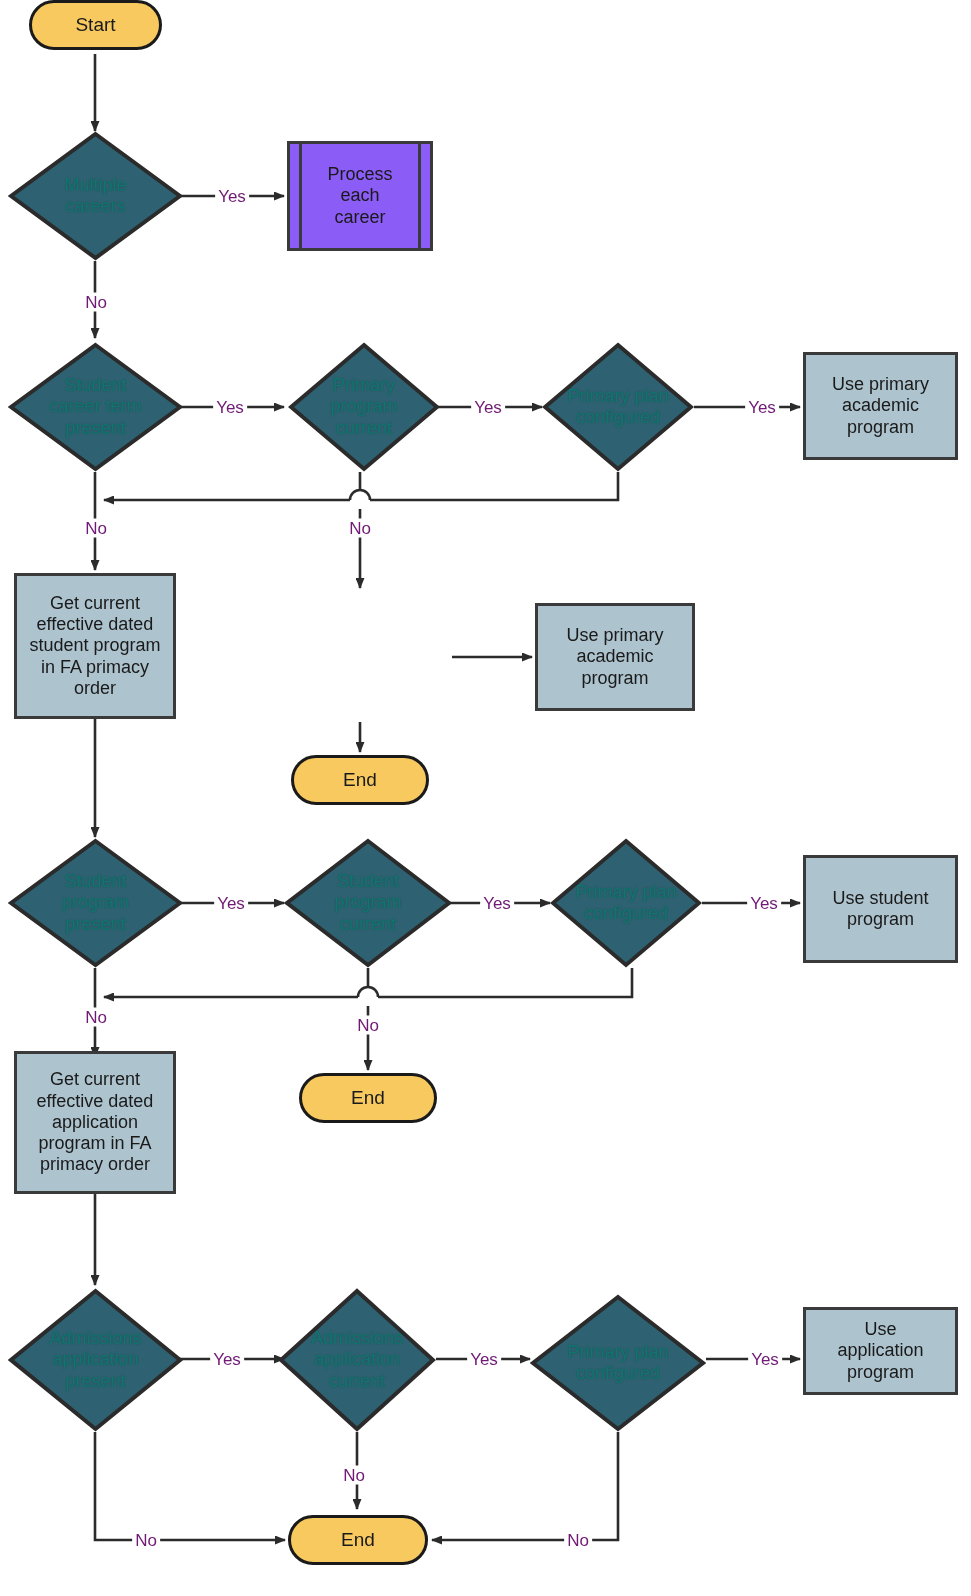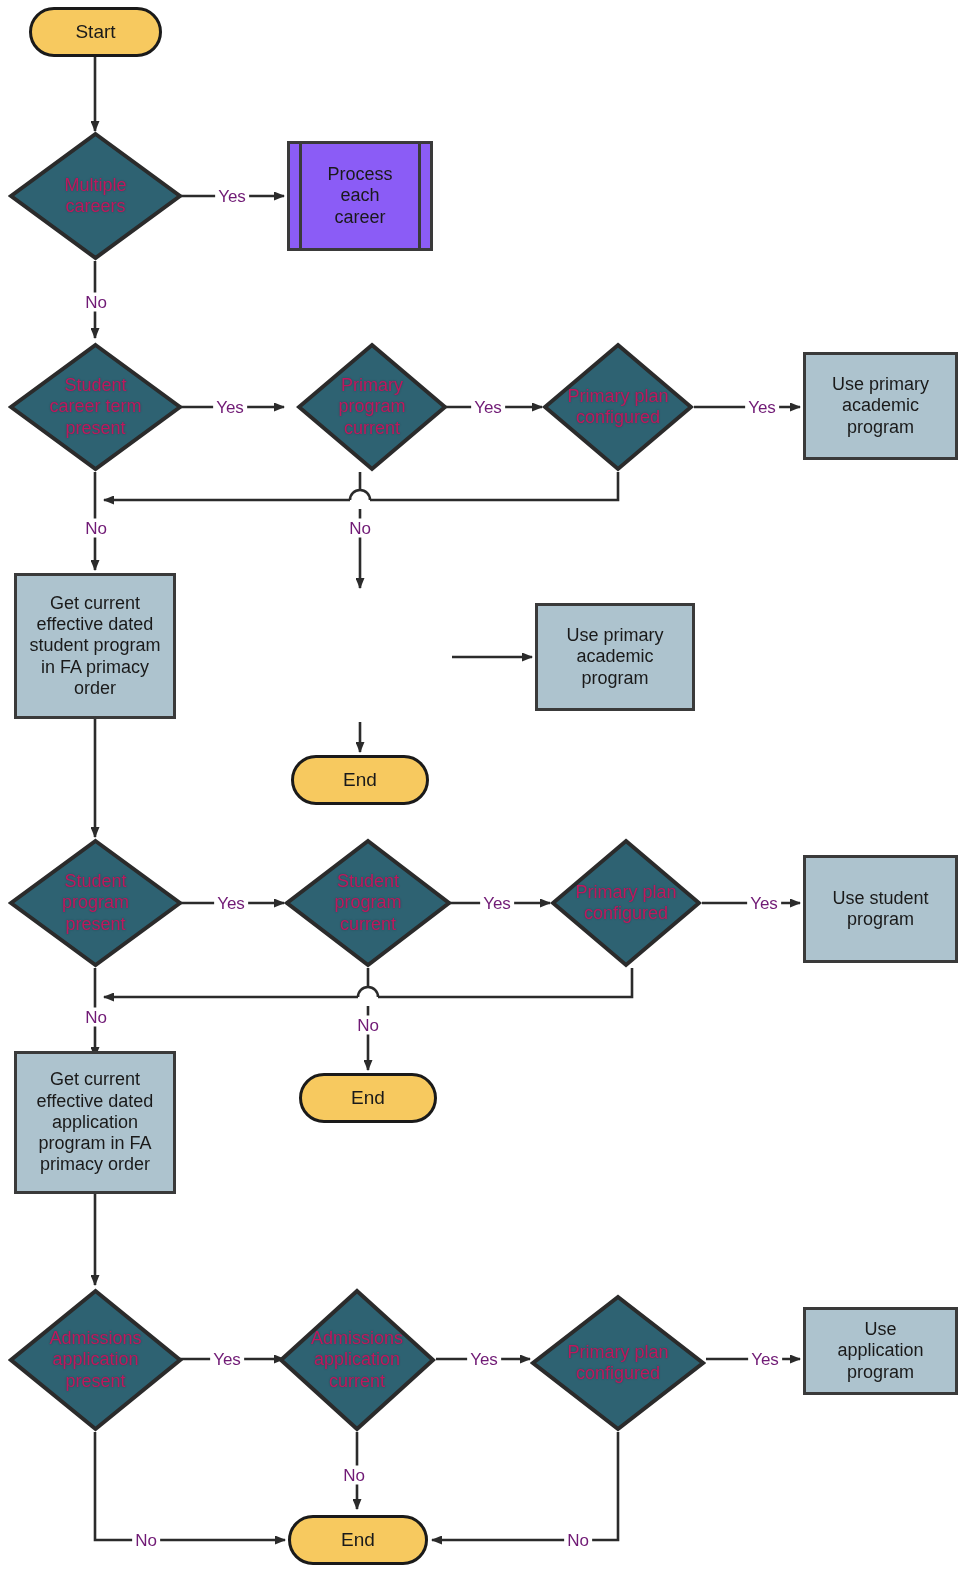--- a/index.html
+++ b/index.html
@@ -35,21 +35,21 @@
   }
   .subprocess:before{left:9px;}
   .subprocess:after{right:9px;}
 
   
   .decision{background:transparent;}
   .decision .dshape{
     position:absolute;left:0;top:0;width:100%;height:100%;
   }
   .decision .lbl{
-    position:relative;z-index:2;color:#be185d;font-size:18px;
+    position:relative;z-index:2;color:#0f766e;font-size:18px;
     text-shadow:0 0 2px rgba(0,0,0,.25);
   }
 
   
   .edgelabel{
     position:absolute;background:#ffffff;color:#701a75;
     font-size:17px;line-height:1;padding:1px 3px;white-space:nowrap;
     transform:translate(-50%,-50%);
   }
 </style>
@@ -107,21 +107,21 @@
       <path d="M706,1359 L800,1359" marker-end="url(#ah)"></path>
 
       <path d="M357,1432 L357,1509" marker-end="url(#ah)"></path>
 
       <path d="M95,1432 L95,1540 L285,1540" marker-end="url(#ah)"></path>
 
       <path d="M618,1432 L618,1540 L432,1540" marker-end="url(#ah)"></path>
     </g>
   </svg>
 
-  <div class="node terminator" style="left:29px;top:7px;width:133px;height:50px;">
+  <div class="node terminator" style="left:29px;top:0;width:133px;height:50px;">
     <span class="lbl">Start</span>
   </div>
 
   <div class="node decision" style="left:8px;top:131px;width:175px;height:130px;">
     <svg class="dshape" viewBox="0 0 175 130" preserveAspectRatio="none">
       <polygon points="87.5,3 172,65 87.5,127 3,65" fill="#2e6272" stroke="#2b2b2b" stroke-width="4"></polygon>
     </svg>
     <span class="lbl">Multiple<br>careers</span>
   </div>
 
@@ -129,21 +129,21 @@
     <span class="lbl">Process<br>each<br>career</span>
   </div>
 
   <div class="node decision" style="left:8px;top:342px;width:175px;height:130px;">
     <svg class="dshape" viewBox="0 0 175 130" preserveAspectRatio="none">
       <polygon points="87.5,3 172,65 87.5,127 3,65" fill="#2e6272" stroke="#2b2b2b" stroke-width="4"></polygon>
     </svg>
     <span class="lbl">Student<br>career term<br>present</span>
   </div>
 
-  <div class="node decision" style="left:296px;top:342px;width:152px;height:130px;align-items:center;">
+  <div class="node decision" style="left:288px;top:342px;width:152px;height:130px;align-items:center;">
     <svg class="dshape" viewBox="0 0 152 130" preserveAspectRatio="none">
       <polygon points="76,3 149,65 76,127 3,65" fill="#2e6272" stroke="#2b2b2b" stroke-width="4"></polygon>
     </svg>
     <span class="lbl">Primary<br>program<br>current</span>
   </div>
 
   <div class="node decision" style="left:542px;top:342px;width:152px;height:130px;">
     <svg class="dshape" viewBox="0 0 152 130" preserveAspectRatio="none">
       <polygon points="76,3 149,65 76,127 3,65" fill="#2e6272" stroke="#2b2b2b" stroke-width="4"></polygon>
     </svg>

